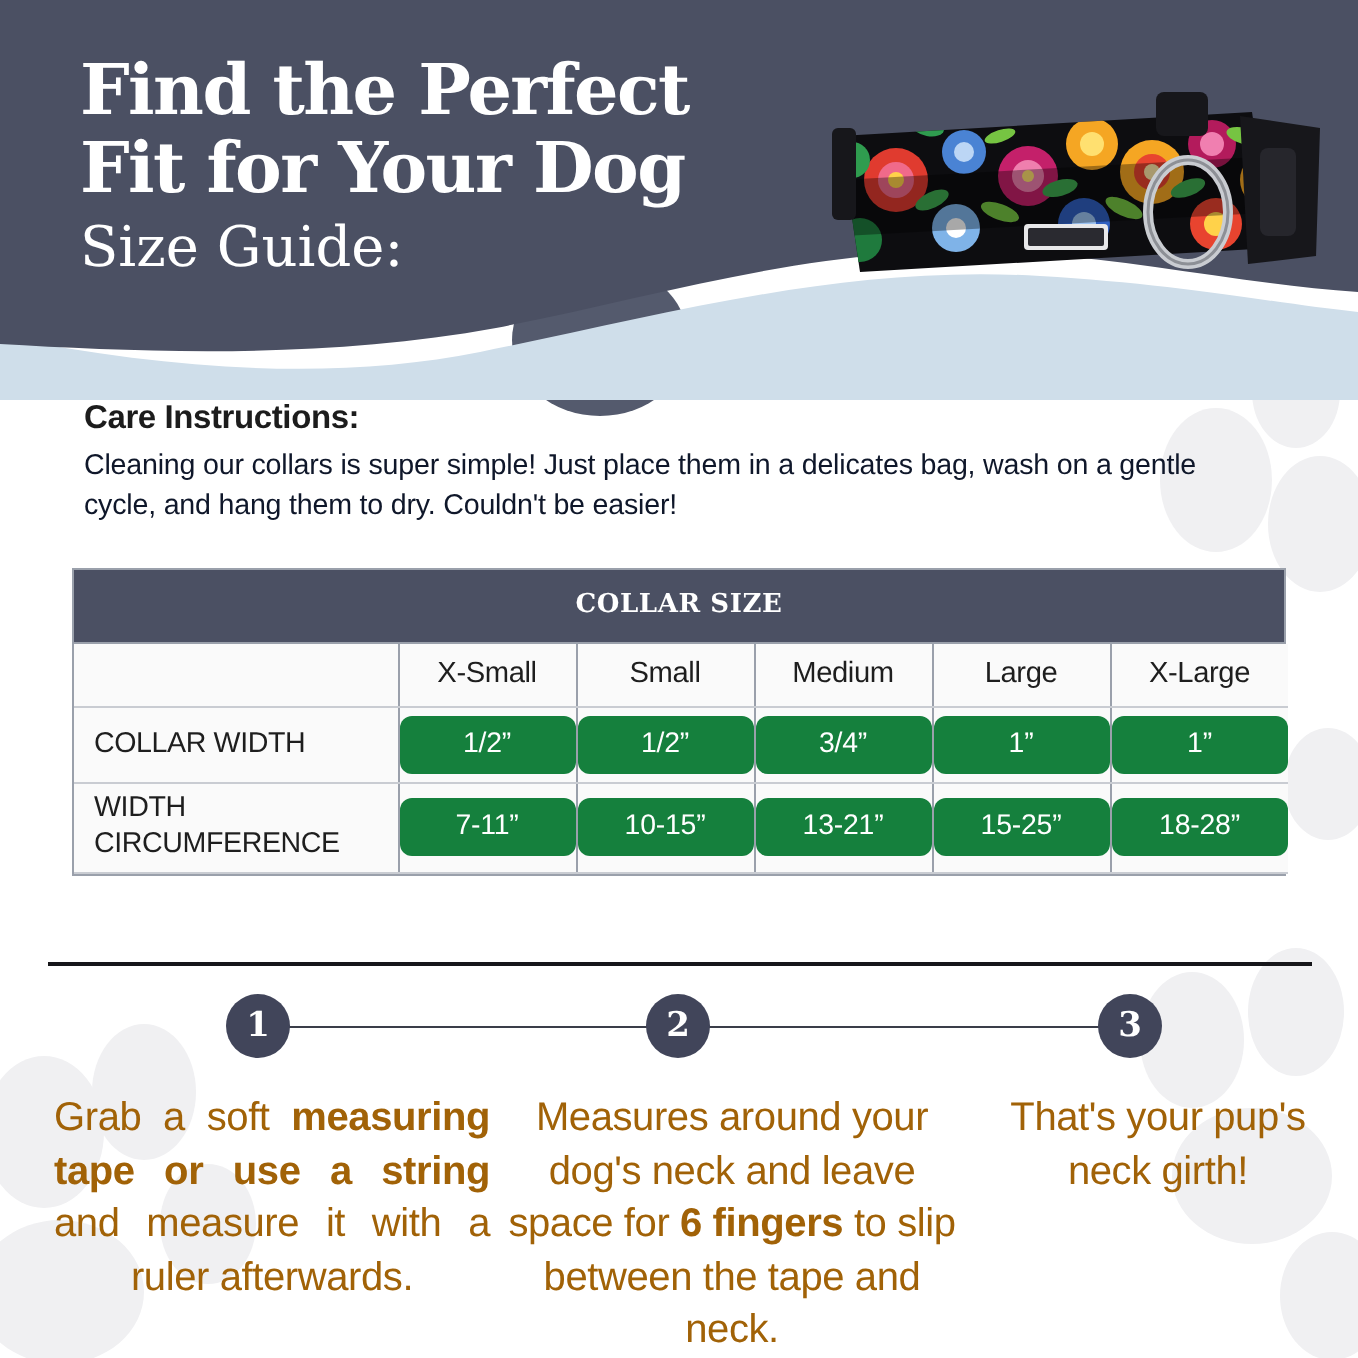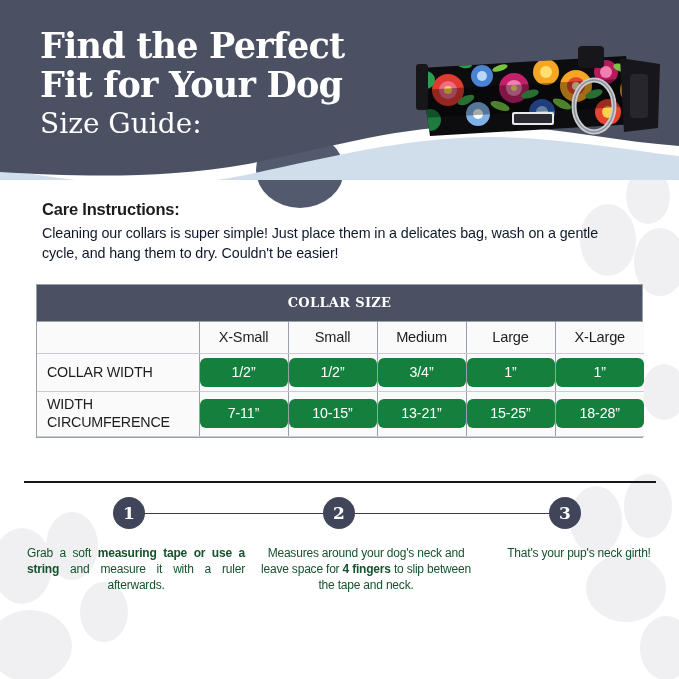--- a/index.html
+++ b/index.html
@@ -26,21 +26,21 @@
     inset: 0;
     pointer-events: none;
     z-index: 0;
   }
 
   
   .header-wrap {
     position: absolute;
     top: 0; left: 0;
     width: 679px;
-    height: 180px;
+    height: 200px;
     z-index: 1;
     overflow: hidden;
   }
   .header-svg { position: absolute; top: 0; left: 0; }
 
   .header-text {
     position: absolute;
     left: 40px;
     top: 26px;
     z-index: 3;
@@ -225,22 +225,22 @@
   .c3 { left: 549px; }
 
   .step-texts {
     position: absolute;
     top: 50px;
     left: 0;
     width: 679px;
     display: flex;
   }
   .step-col {
-    font-size: 12px;
-    color: #14532d;
+    font-size: 20px;
+    color: #a16207;
     line-height: 1.33;
     letter-spacing: -0.2px;
   }
   .sc1 { width: 218px; margin-left: 27px; text-align: justify; text-align-last: center; }
   .sc2 { width: 226px; margin-left: 8px; text-align: center; }
   .sc3 { width: 176px; margin-left: 12px; text-align: center; }
   .step-col b { font-weight: bold; }
 </style>
 </head>
 <body>
@@ -438,21 +438,21 @@
       <div class="circle c1">1</div>
       <div class="circle c2">2</div>
       <div class="circle c3">3</div>
     </div>
 
     <div class="step-texts">
       <div class="step-col sc1">
         <span>Grab a soft </span><b>measuring tape or use a string</b><span> and measure it with a ruler afterwards.</span>
       </div>
       <div class="step-col sc2">
-        <span>Measures around your dog's neck and leave space for </span><b>4 fingers</b><span> to slip between the tape and neck.</span>
+        <span>Measures around your dog's neck and leave space for </span><b>6 fingers</b><span> to slip between the tape and neck.</span>
       </div>
       <div class="step-col sc3">
         <span>That's your pup's neck girth!</span>
       </div>
     </div>
   </div>
 
 </div>
 
 </body></html>

